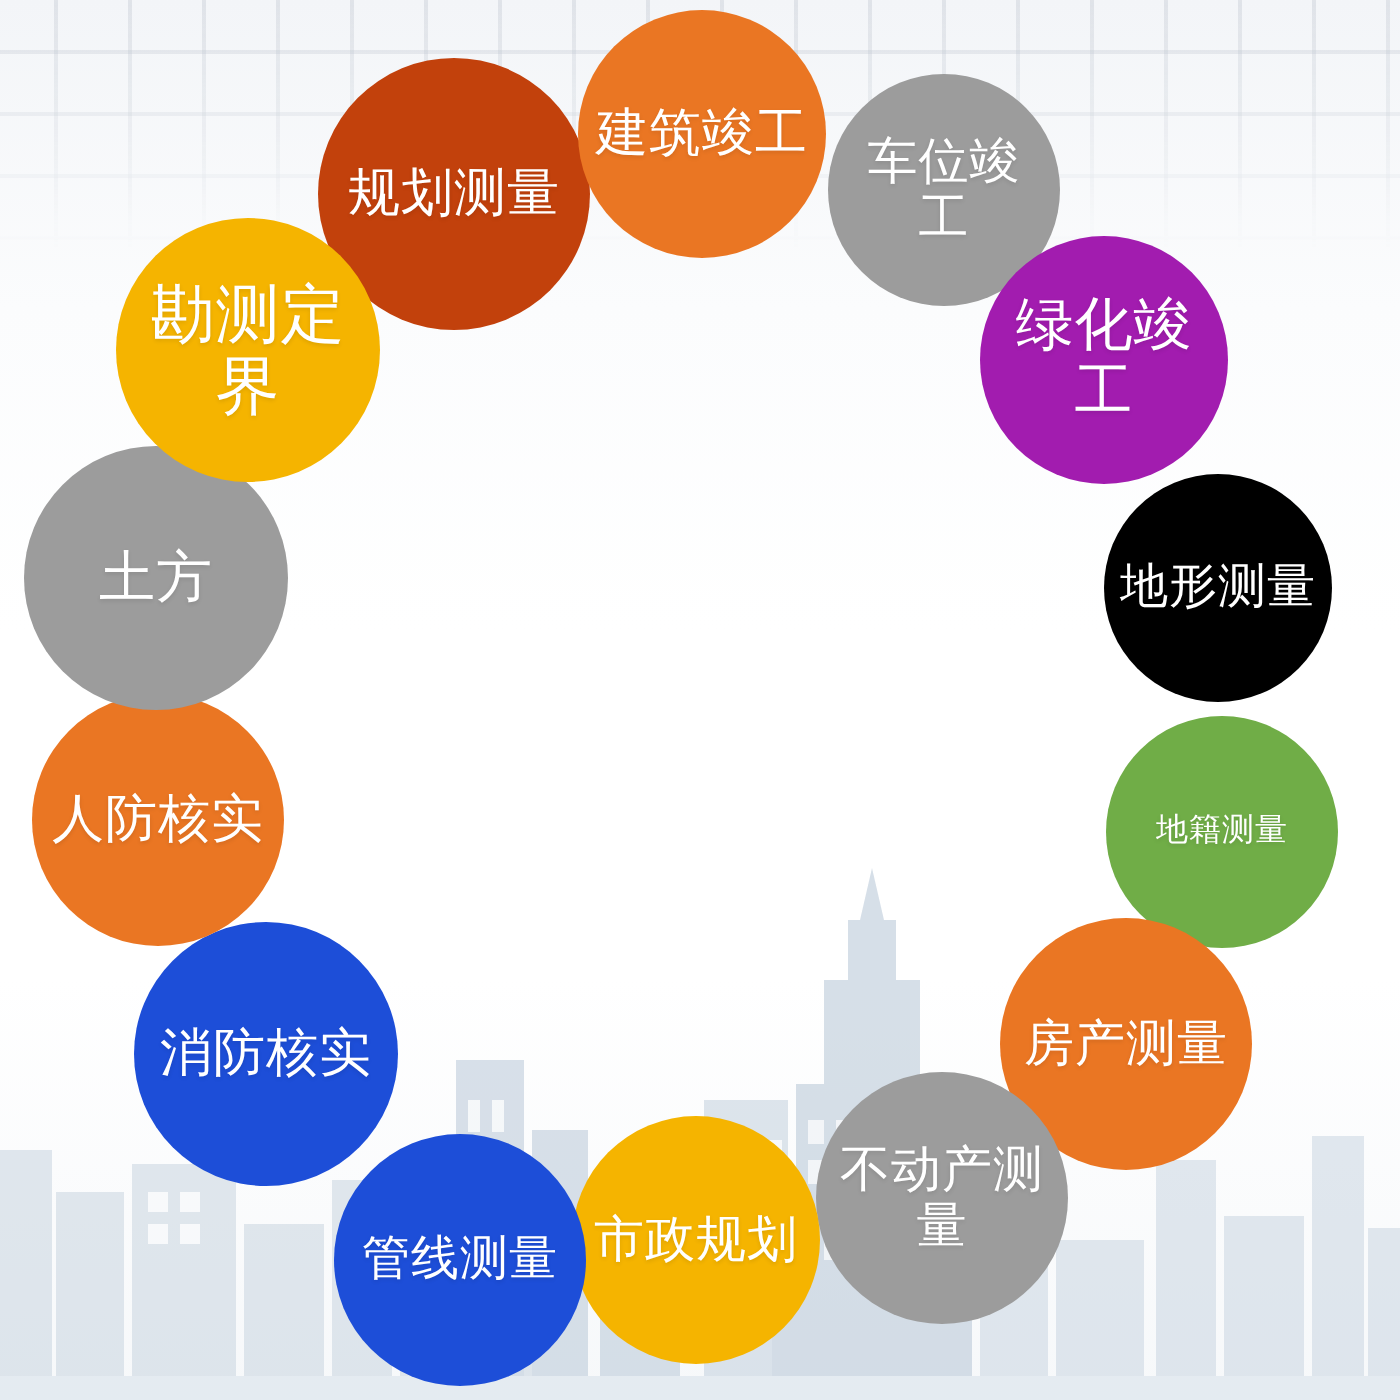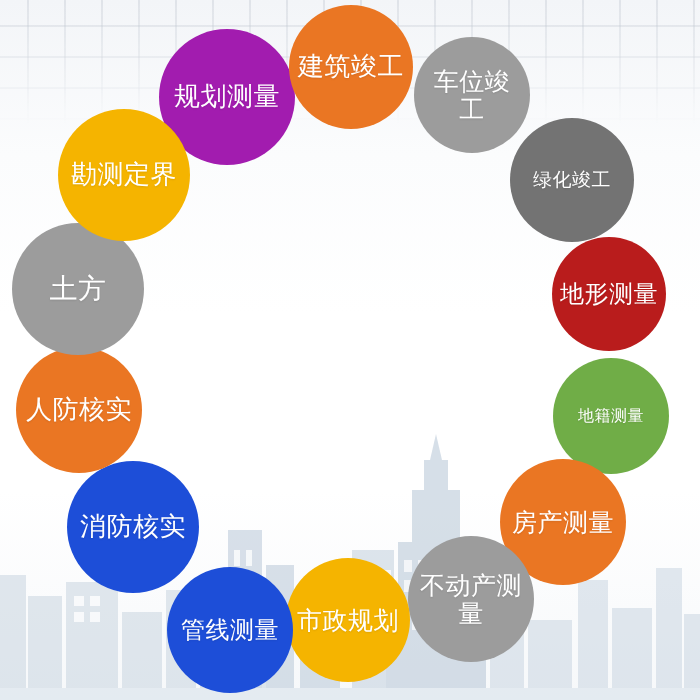--- a/index.html
+++ b/index.html
@@ -159,33 +159,33 @@
         <rect x="612" y="208" width="40" height="92"></rect>
         <rect x="656" y="168" width="26" height="132"></rect>
         <rect x="684" y="214" width="16" height="86"></rect>
       </g>
       <rect x="0" y="288" width="700" height="12" fill="#d7e1ea"></rect>
     </svg>
   </div>
 
 
   <div id="bubbles">
-      <div class="bubble" style="left: 159px; top: 29px; width: 136px; height: 136px; background: #a21caf; font-size: 26px;">
+      <div class="bubble" style="left: 159px; top: 29px; width: 136px; height: 136px; background: #c2410c; font-size: 26px;">
         <span class="btxt">规划测量</span>
       </div>
       <div class="bubble" style="left: 289px; top: 5px; width: 124px; height: 124px; background: rgb(234, 118, 35); font-size: 26px;">
         <span class="btxt">建筑竣工</span>
       </div>
       <div class="bubble" style="left: 414px; top: 37px; width: 116px; height: 116px; background: rgb(156, 156, 156); font-size: 25px;">
         <span class="btxt">车位竣工</span>
       </div>
-      <div class="bubble" style="left: 510px; top: 118px; width: 124px; height: 124px; background: #737373; font-size: 19px;">
+      <div class="bubble" style="left: 490px; top: 118px; width: 124px; height: 124px; background: #a21caf; font-size: 29px;">
         <span class="btxt">绿化竣工</span>
       </div>
-      <div class="bubble" style="left: 552px; top: 237px; width: 114px; height: 114px; background: #b91c1c; font-size: 24px; justify-content: center;">
+      <div class="bubble" style="left: 552px; top: 237px; width: 114px; height: 114px; background: #000000; font-size: 24px; justify-content: center;">
         <span class="btxt">地形测量</span>
       </div>
       <div class="bubble" style="left: 553px; top: 358px; width: 116px; height: 116px; background: rgb(112, 173, 71); font-size: 16px;">
         <span class="btxt">地籍测量</span>
       </div>
       <div class="bubble" style="left: 500px; top: 459px; width: 126px; height: 126px; background: rgb(234, 118, 35); font-size: 25px;">
         <span class="btxt">房产测量</span>
       </div>
       <div class="bubble" style="left: 408px; top: 536px; width: 126px; height: 126px; background: rgb(156, 156, 156); font-size: 25px;">
         <span class="btxt">不动产测量</span>
@@ -198,18 +198,18 @@
       </div>
       <div class="bubble" style="left: 67px; top: 461px; width: 132px; height: 132px; background: #1d4ed8; font-size: 26px;">
         <span class="btxt">消防核实</span>
       </div>
       <div class="bubble" style="left: 16px; top: 347px; width: 126px; height: 126px; background: rgb(234, 118, 35); font-size: 26px;">
         <span class="btxt">人防核实</span>
       </div>
       <div class="bubble" style="left: 12px; top: 223px; width: 132px; height: 132px; background: rgb(156, 156, 156); font-size: 28px;">
         <span class="btxt">土方</span>
       </div>
-      <div class="bubble" style="left: 58px; top: 109px; width: 132px; height: 132px; background: rgb(245, 180, 0); font-size: 26px;">
+      <div class="bubble" style="left: 58px; top: 109px; width: 132px; height: 132px; background: rgb(245, 180, 0); font-size: 32px;">
         <span class="btxt">勘测定界</span>
       </div>
     </div>
 
 </div>
 
 </body></html>

